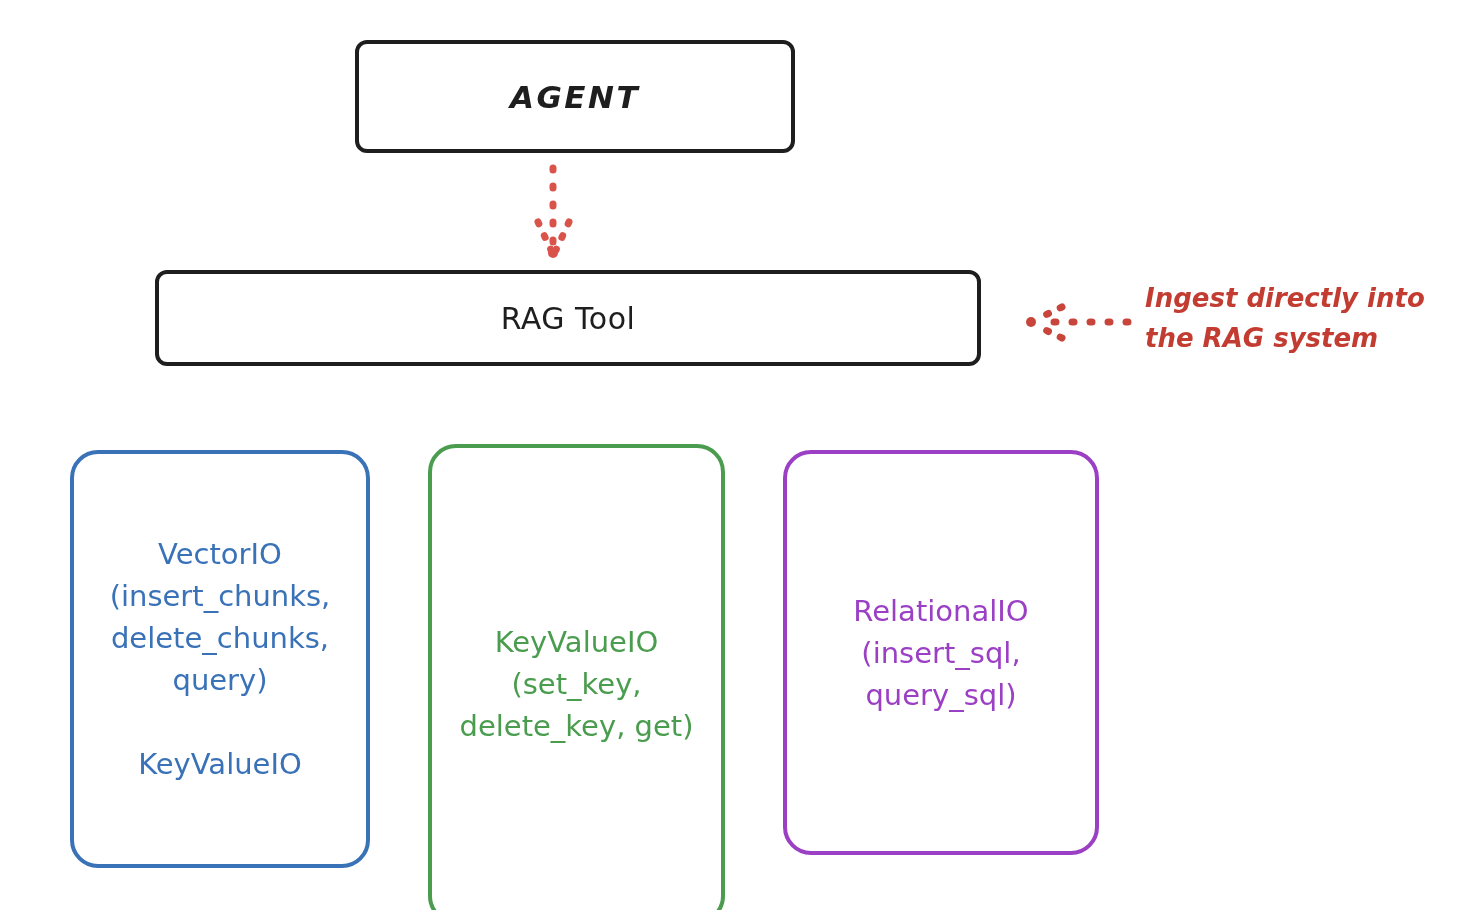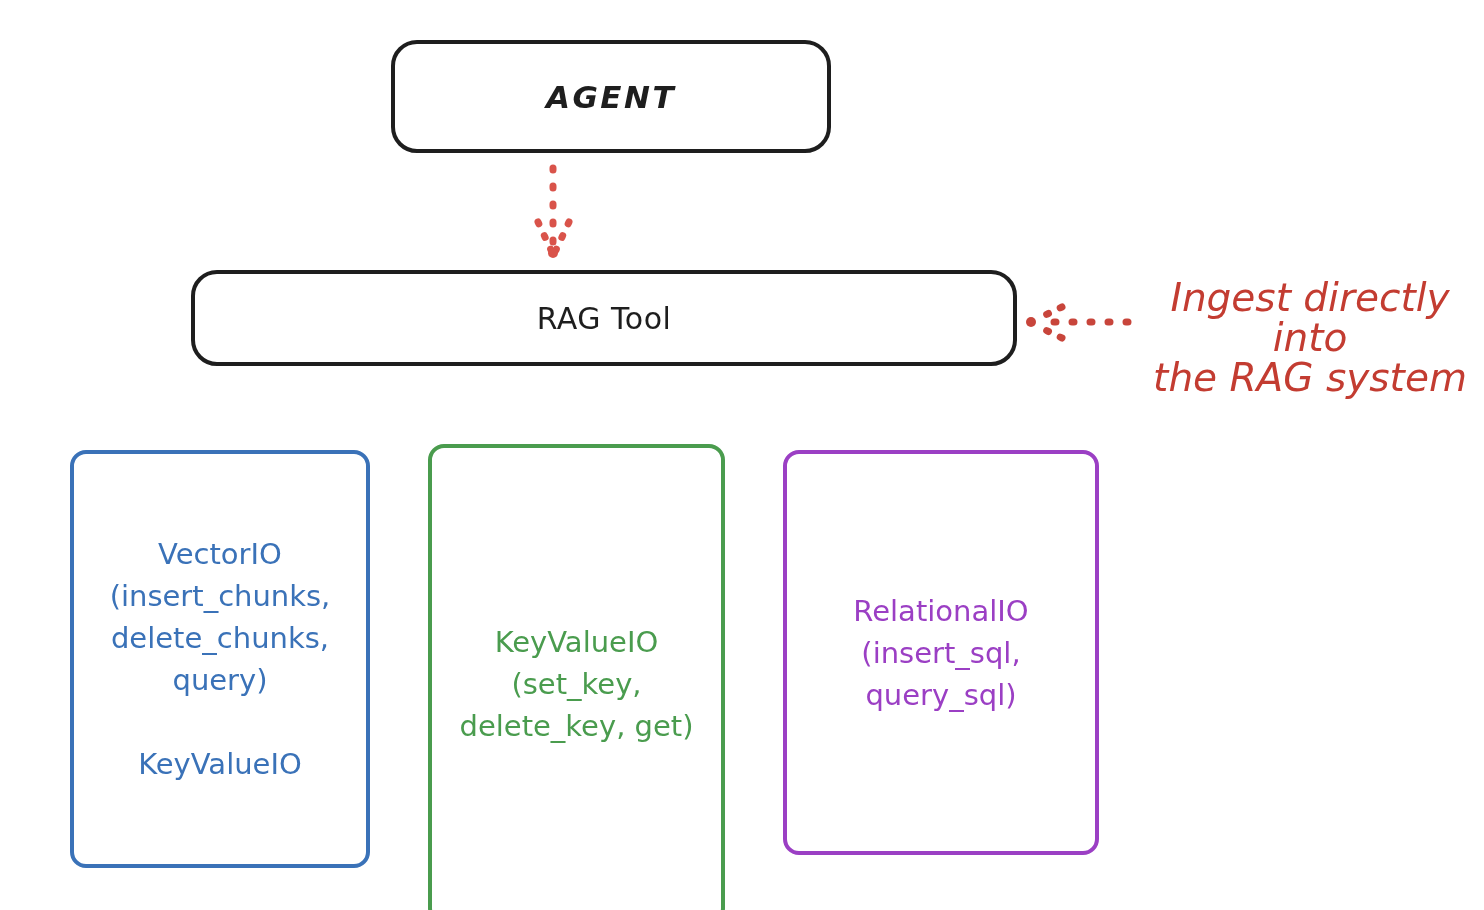--- a/index.html
+++ b/index.html
@@ -24,22 +24,21 @@
     background: #ffffff;
     display: flex;
     align-items: center;
     justify-content: center;
     text-align: center;
   }
 
   
   .node-dark {
     border: 4px solid #1e1e1e;
-    border-radius: 26px;
-    margin-left: 36px;
+    border-radius: 12px;
   }
   .node-dark .node-label {
     color: #1e1e1e;
     font-size: 31px;
     font-style: italic;
     font-weight: 600;
     letter-spacing: 2.5px;
   }
   #agent-node { left: 355px; top: 40px; width: 440px; height: 113px; }
   #rag-tool-node { left: 155px; top: 270px; width: 826px; height: 96px; }
@@ -47,21 +46,21 @@
     font-style: normal;
     font-weight: 500;
     letter-spacing: 0.5px;
     font-size: 30px;
   }
 
   
   .node-colored {
     border-width: 4px;
     border-style: solid;
-    border-radius: 16px;
+    border-radius: 28px;
     align-items: center;
   }
   .node-colored .node-body {
     width: 100%;
     padding: 0 6px;
     box-sizing: border-box;
   }
   .node-colored .api-line,
   .node-colored .index-line {
     font-size: 29px;
@@ -94,25 +93,25 @@
   #relationalio-node .api-line,
   #relationalio-node .index-line { color: #9b3fc4; }
 
   
   #annotation-text {
     position: absolute;
     left: 1145px;
     top: 278px;
     width: 330px;
     color: #c33c31;
-    font-size: 39px;
+    font-size: 26px;
     line-height: 40px;
-    font-weight: 400;
+    font-weight: 700;
     font-style: italic;
-    text-align: center;
+    text-align: left;
     white-space: pre-line;
   }
 
   
   #connectors {
     position: absolute;
     left: 0;
     top: 0;
     width: 1484px;
     height: 910px;

